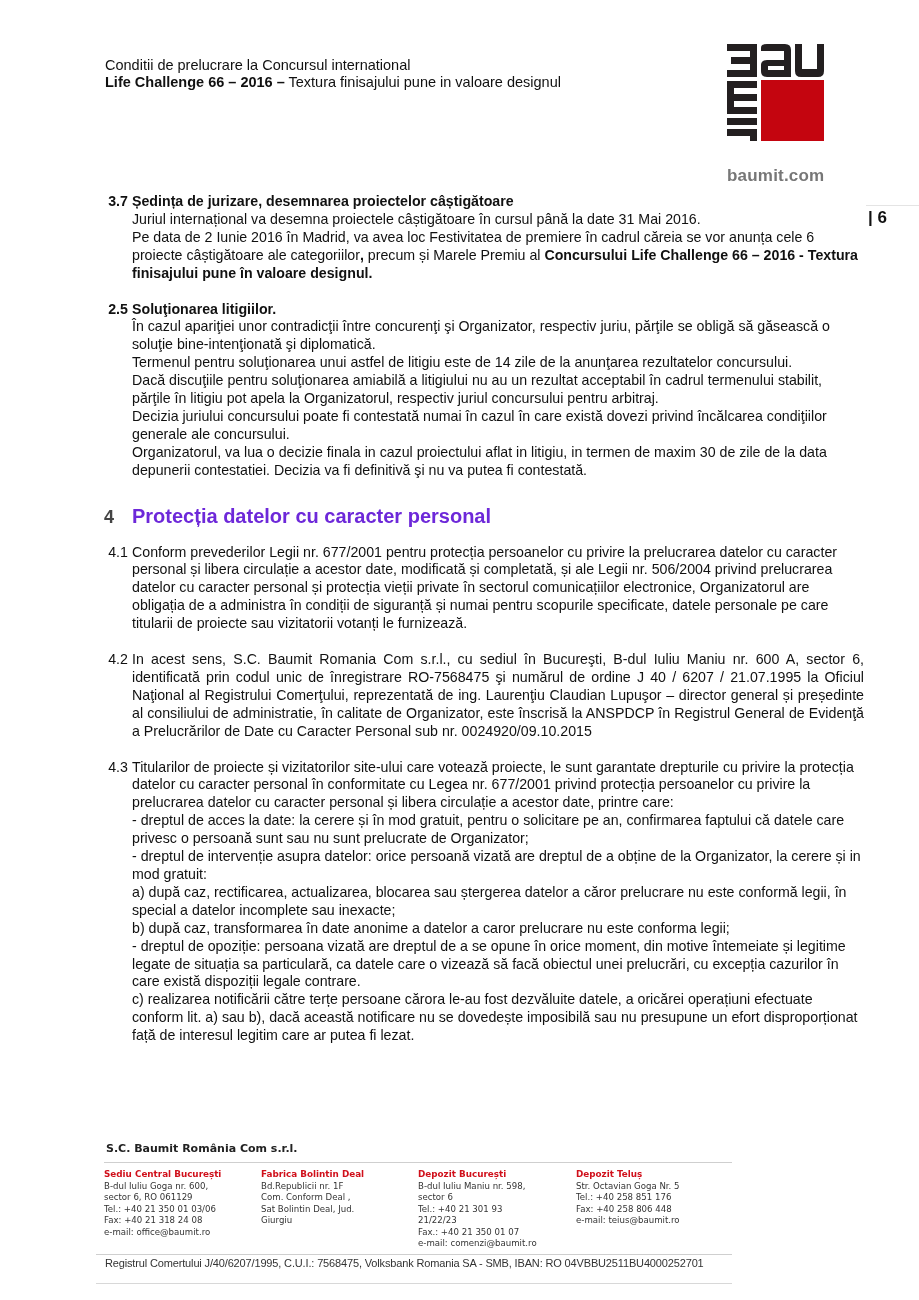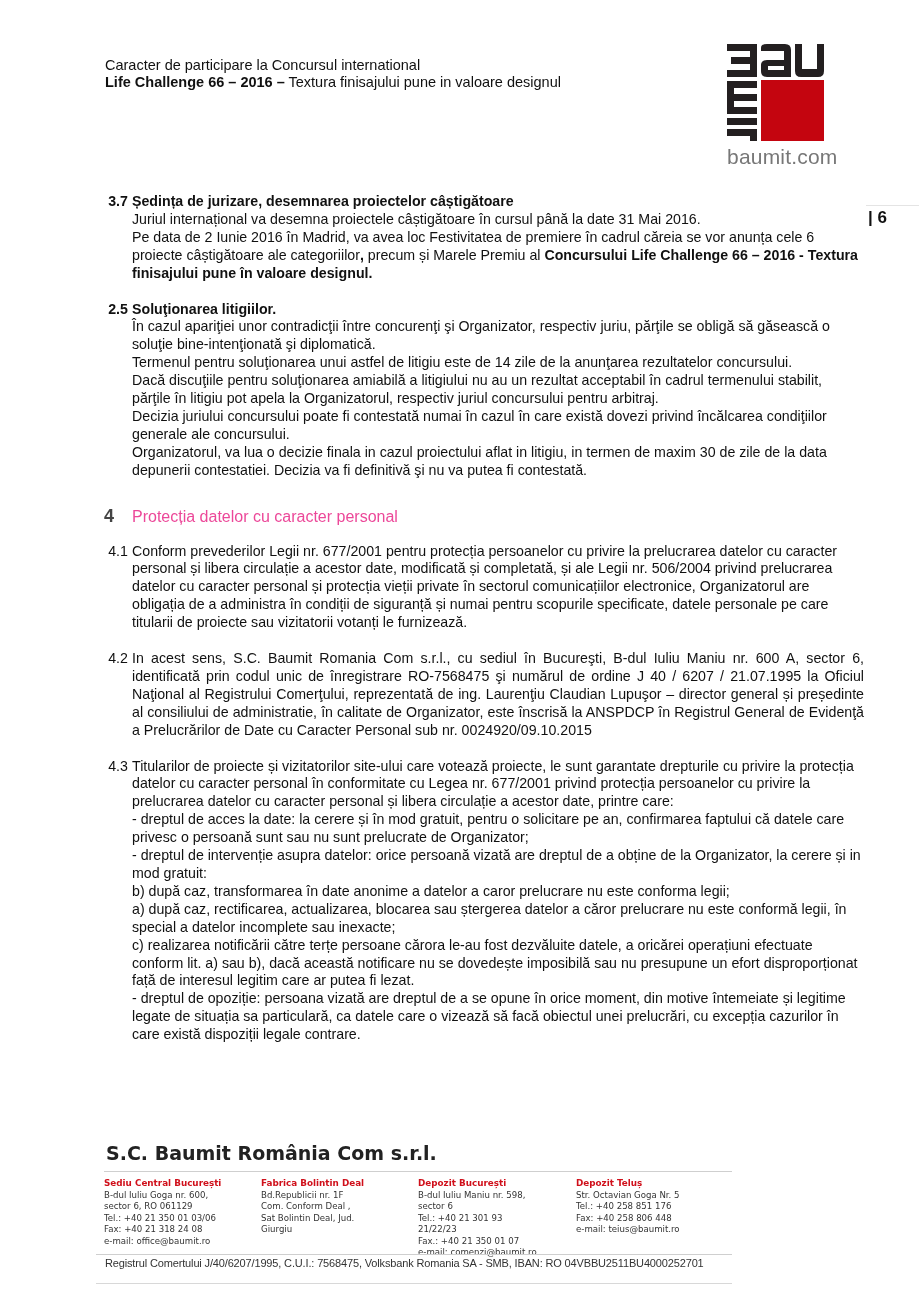--- a/index.html
+++ b/index.html
@@ -3,58 +3,58 @@
 <meta charset="utf-8">
 <style>
   * { margin: 0; padding: 0; box-sizing: border-box; }
   html, body { width: 919px; height: 1300px; background: #ffffff; }
   body { position: relative; font-family: "Liberation Sans", sans-serif; color: #111; overflow: hidden; }
 
   .header-title { position: absolute; left: 105px; top: 57px; font-size: 14.5px; line-height: 17px; color: #111; }
   .header-title .bold { font-weight: bold; }
 
   .logo { position: absolute; left: 727px; top: 44px; width: 97px; height: 97px; }
-  .logo-url { position: absolute; left: 727px; top: 145px; font-size: 21px; color: #777; letter-spacing: 0.2px; }
+  .logo-url { position: absolute; left: 727px; top: 166px; font-size: 17px; color: #777; letter-spacing: 0.2px; font-weight: bold; }
 
   .page-num-line { position: absolute; left: 866px; top: 205px; width: 53px; height: 1px; background: #e4e4e4; }
   .page-num { position: absolute; left: 868px; top: 208px; font-size: 17px; font-weight: bold; color: #111; }
 
   .content { position: absolute; left: 104px; top: 193px; width: 760px; font-size: 14.2px; line-height: 17.9px; }
   .sec { display: flex; }
   .sec-num { width: 28px; flex: 0 0 28px; font-weight: bold; text-align: center; }
   .sec-num.plain { font-weight: normal; }
   .sec-body { flex: 1; }
   .sec-title { font-weight: bold; }
   .b { font-weight: bold; }
   .gap { height: 18px; }
   .p-justify { text-align: justify; text-align-last: left; }
 
   .chapter { display: flex; margin-top: 28px; margin-bottom: 17px; align-items: baseline; }
   .chapter-num { width: 28px; flex: 0 0 28px; font-size: 18px; font-weight: bold; color: #444; }
-  .chapter-title { font-size: 16px; font-weight: normal; color: #ec4899; }
+  .chapter-title { font-size: 20px; font-weight: bold; color: #6d28d9; }
 
   .footer { position: absolute; left: 104px; top: 1142px; width: 628px; font-family: "DejaVu Sans", sans-serif; }
-  .footer-company { font-size: 19px; font-weight: bold; color: #222; margin-left: 2px; }
+  .footer-company { font-size: 11px; font-weight: bold; color: #222; margin-left: 2px; }
   .footer-rule { height: 1px; background: #cfcfcf; margin-top: 7px; }
   .footer-cols { display: flex; margin-top: 6px; }
   .footer-col { font-size: 8.6px; line-height: 11.5px; color: #333; }
   .footer-col .col-head { color: #d0101b; font-weight: bold; font-size: 8.8px; }
   .col1 { width: 157px; }
   .col2 { width: 157px; }
   .col3 { width: 158px; }
   .col4 { width: 156px; }
   .footer-rule2 { position: absolute; left: 96px; top: 1254px; width: 636px; height: 1px; background: #cfcfcf; }
   .footer-reg { position: absolute; left: 105px; top: 1257px; font-family: "Liberation Sans Narrow", "Liberation Sans", sans-serif; font-size: 11px; color: #333; letter-spacing: -0.15px; }
   .footer-rule3 { position: absolute; left: 96px; top: 1283px; width: 636px; height: 1px; background: #d8d8d8; }
 </style>
 </head>
 <body>
 
 <div class="header-title">
-  <div>Caracter de participare la Concursul international</div>
+  <div>Conditii de prelucrare la Concursul international</div>
   <div><span class="bold">Life Challenge 66 – 2016 –</span><span> Textura finisajului pune in valoare designul</span></div>
 </div>
 
 <div class="logo">
   <svg width="97" height="97" viewBox="0 0 97 97">
 
     <rect x="34" y="36" width="63" height="61" fill="#c4050f"></rect>
 
     <path d="M0 0 H30 V33 H0 V26 H23 V20 H4 V13 H23 V7 H0 Z" fill="#231f20"></path>
 
@@ -117,24 +117,24 @@
   </div>
 
   <div class="gap"></div>
 
   <div class="sec">
     <div class="sec-num plain">4.3</div>
     <div class="sec-body">
       <div>Titularilor de proiecte și vizitatorilor site-ului care votează proiecte, le sunt garantate drepturile cu privire la protecția datelor cu caracter personal în conformitate cu Legea nr. 677/2001 privind protecția persoanelor cu privire la prelucrarea datelor cu caracter personal și libera circulație a acestor date, printre care:</div>
       <div>- dreptul de acces la date: la cerere și în mod gratuit, pentru o solicitare pe an, confirmarea faptului că datele care privesc o persoană sunt sau nu sunt prelucrate de Organizator;</div>
       <div>- dreptul de intervenție asupra datelor: orice persoană vizată are dreptul de a obține de la Organizator, la cerere și in mod gratuit:</div>
+      <div>a) după caz, rectificarea, actualizarea, blocarea sau ștergerea datelor a căror prelucrare nu este conformă legii, în special a datelor incomplete sau inexacte;</div>
       <div>b) după caz, transformarea în date anonime a datelor a caror prelucrare nu este conforma legii;</div>
-      <div>a) după caz, rectificarea, actualizarea, blocarea sau ștergerea datelor a căror prelucrare nu este conformă legii, în special a datelor incomplete sau inexacte;</div>
+      <div>- dreptul de opoziție: persoana vizată are dreptul de a se opune în orice moment, din motive întemeiate și legitime legate de situația sa particulară, ca datele care o vizează să facă obiectul unei prelucrări, cu excepția cazurilor în care există dispoziții legale contrare.</div>
       <div>c) realizarea notificării către terțe persoane cărora le-au fost dezvăluite datele, a oricărei operațiuni efectuate conform lit. a) sau b), dacă această notificare nu se dovedește imposibilă sau nu presupune un efort disproporționat față de interesul legitim care ar putea fi lezat.</div>
-      <div>- dreptul de opoziție: persoana vizată are dreptul de a se opune în orice moment, din motive întemeiate și legitime legate de situația sa particulară, ca datele care o vizează să facă obiectul unei prelucrări, cu excepția cazurilor în care există dispoziții legale contrare.</div>
     </div>
   </div>
 </div>
 
 <div class="footer">
   <div class="footer-company">S.C. Baumit România Com s.r.l.</div>
   <div class="footer-rule"></div>
   <div class="footer-cols">
     <div class="footer-col col1">
       <div class="col-head">Sediu Central București</div>

